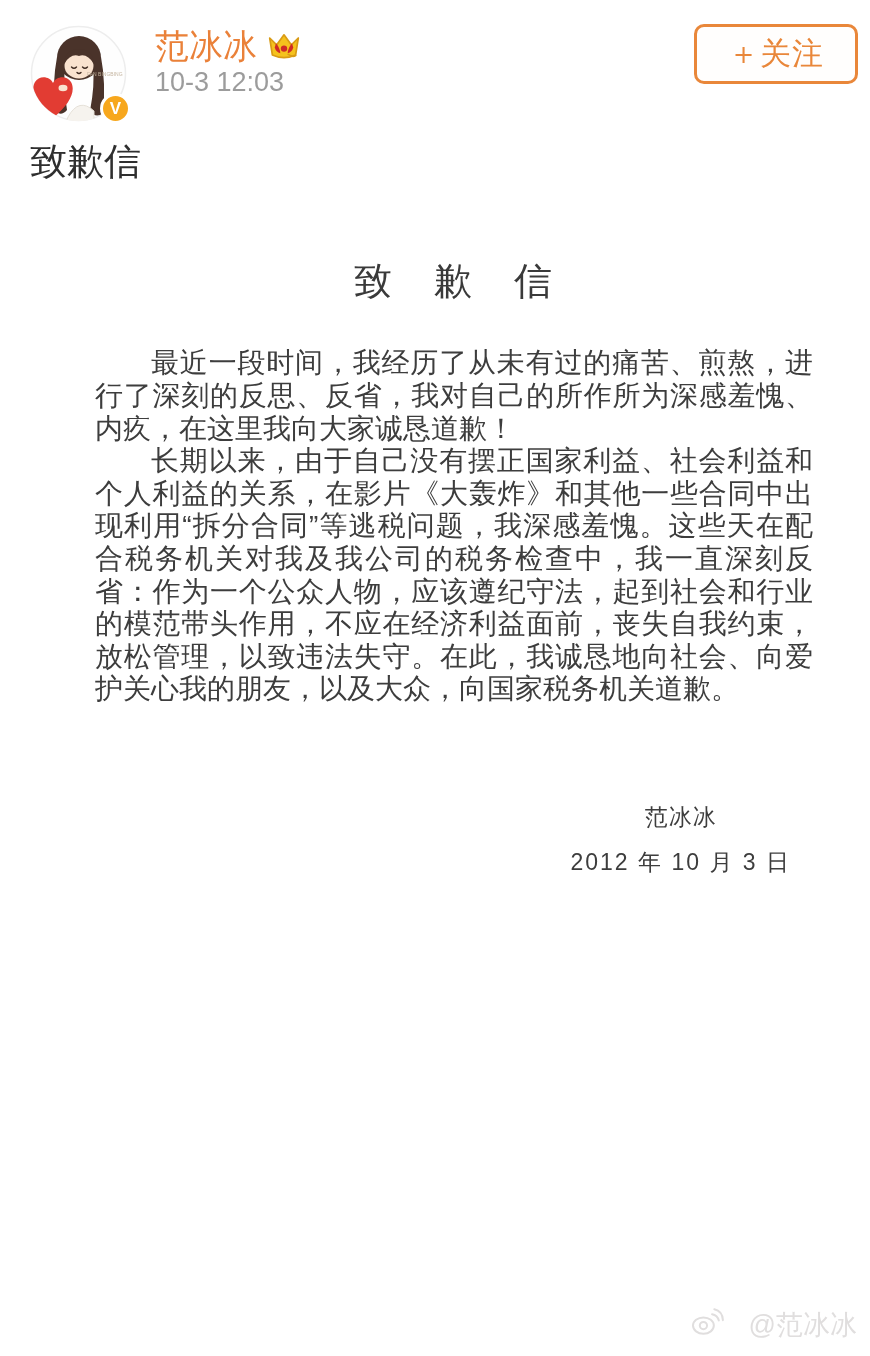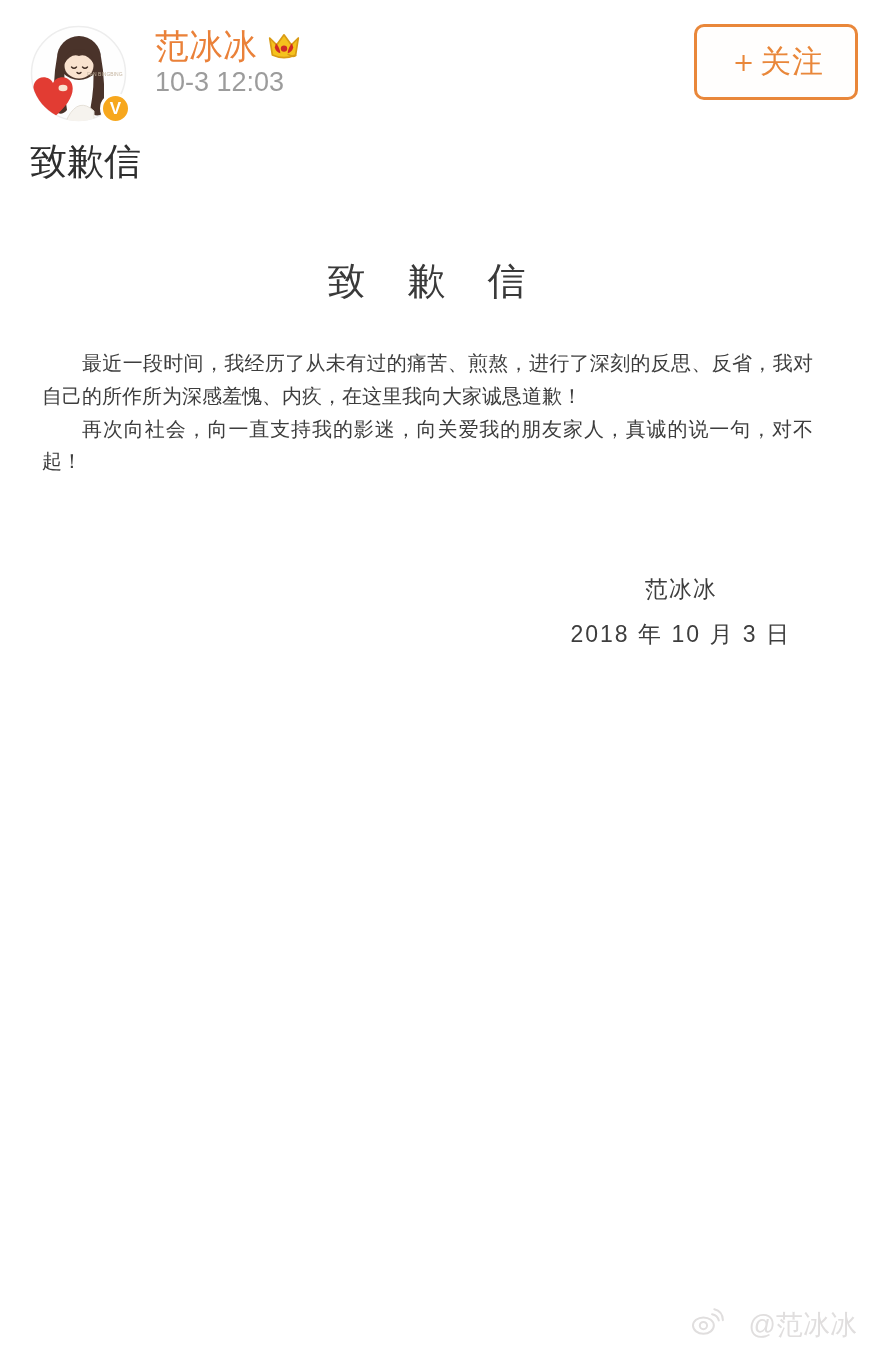--- a/index.html
+++ b/index.html
@@ -18,33 +18,33 @@
   .avatar{position:absolute;left:30px;top:25px;width:97px;height:97px;cursor:pointer;}
   .avatar svg{display:block;}
   .v-badge{position:absolute;right:-4px;bottom:-2px;width:31px;height:31px;border-radius:50%;
     background:var(--badge);border:3px solid #fff;color:#fff;font-weight:bold;font-size:17px;
     display:flex;align-items:center;justify-content:center;}
   .user-block{position:absolute;left:155px;top:26px;}
   .name-row{display:flex;align-items:center;gap:9px;}
   .username{font-size:34px;color:var(--accent);cursor:pointer;line-height:1.2;}
   .crown{display:inline-flex;margin-top:2px;}
   .time{font-size:27px;color:#9c9c9c;margin-top:0;}
-  .follow-btn{position:absolute;right:12px;top:24px;width:164px;height:76px;
+  .follow-btn{position:absolute;right:12px;top:24px;width:164px;height:60px;
     background:#fffefd;border:3px solid var(--follow);border-radius:10px;
     color:var(--follow);font-size:31px;letter-spacing:1px;cursor:pointer;
     display:flex;align-items:center;justify-content:center;
     font-family:"Liberation Sans","DejaVu Sans",sans-serif;}
 
   
   .post-text{margin:18px 0 16px 30px;font-size:37px;color:#2f2f2f;line-height:1.2;}
 
   
-  .letter{margin-top:72px;padding:0 57px 0 42px;cursor:pointer;}
+  .letter{margin-top:72px;padding:0 57px 0 95px;cursor:pointer;}
   .letter-title{text-align:center;font-size:38px;color:#3a3a3a;margin-bottom:40px;letter-spacing:2px;}
-  .letter p{font-size:20px;line-height:32.6px;color:#3d3d3d;text-align:justify;text-indent:2em;}
+  .letter p{font-size:28px;line-height:32.6px;color:#3d3d3d;text-align:justify;text-indent:2em;}
   .sign-block{display:flex;justify-content:flex-end;padding-right:22px;margin-top:96px;}
   .sign-inner{text-align:center;}
   .sign-name{font-size:23px;color:#3d3d3d;margin-bottom:14px;letter-spacing:1px;}
   .sign-date{font-size:23px;color:#3d3d3d;letter-spacing:2px;}
 
   
   .watermark{position:absolute;right:13px;bottom:13px;display:flex;align-items:center;gap:25px;
     color:var(--watermark);font-size:27px;}
 </style>
 </head>
@@ -103,26 +103,26 @@
     </div>
 
     <button class="follow-btn">＋关注</button>
   </div>
 
   <div class="post-text">致歉信</div>
 
   <div class="letter">
     <div class="letter-title">致　歉　信</div>
     <p>最近一段时间，我经历了从未有过的痛苦、煎熬，进行了深刻的反思、反省，我对自己的所作所为深感羞愧、内疚，在这里我向大家诚恳道歉！</p>
-    <p>再次向社会，向一直支持我的影迷，向关爱我的朋友家人，真诚的说一句，对不起！</p>
+    <p>长期以来，由于自己没有摆正国家利益、社会利益和个人利益的关系，在影片《大轰炸》和其他一些合同中出现利用“拆分合同”等逃税问题，我深感羞愧。这些天在配合税务机关对我及我公司的税务检查中，我一直深刻反省：作为一个公众人物，应该遵纪守法，起到社会和行业的模范带头作用，不应在经济利益面前，丧失自我约束，放松管理，以致违法失守。在此，我诚恳地向社会、向爱护关心我的朋友，以及大众，向国家税务机关道歉。</p>
 
     <div class="sign-block">
       <div class="sign-inner">
         <div class="sign-name">范冰冰</div>
-        <div class="sign-date">2018 年 10 月 3 日</div>
+        <div class="sign-date">2012 年 10 月 3 日</div>
       </div>
     </div>
   </div>
 
   <div class="watermark">
     <span>
       <svg viewBox="0 0 36 32" width="33" height="29" fill="none" stroke="#e0dede" stroke-width="2.2" stroke-linecap="round">
         <ellipse cx="13.5" cy="20.5" rx="11.5" ry="9"></ellipse>
         <circle cx="13.5" cy="20.5" r="4"></circle>
         <path d="M23 8 q6 1 7.5 7"></path>

